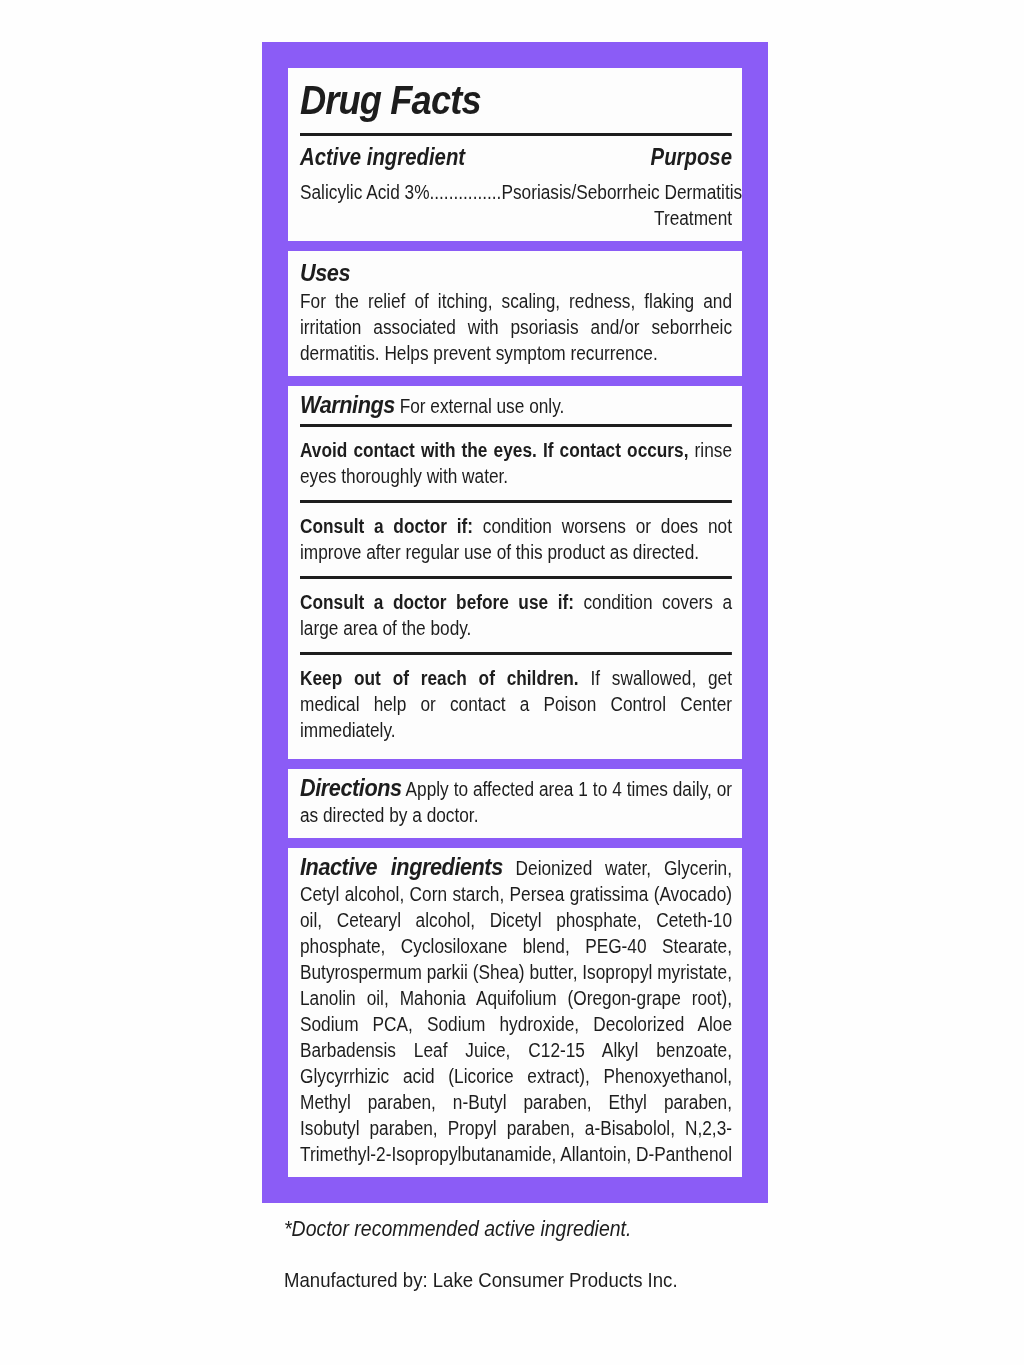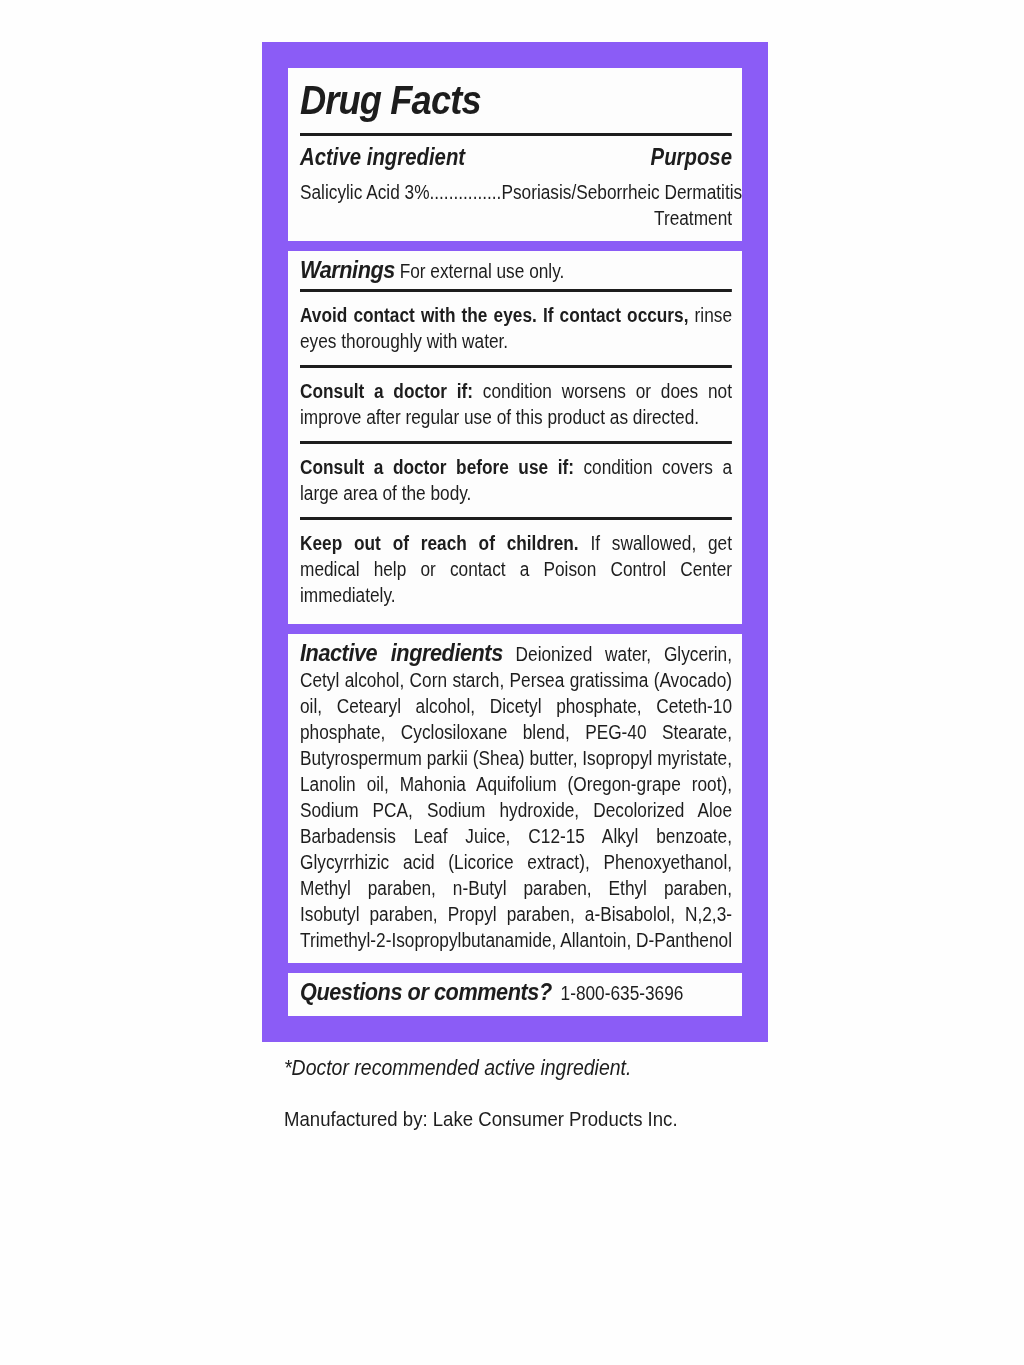--- a/index.html
+++ b/index.html
@@ -112,48 +112,54 @@
         <hr class="rule">
         <div class="hdr-row">
           <span>Active ingredient</span>
           <span>Purpose</span>
         </div>
         <p class="ai-line"><span>Salicylic Acid 3%</span><span>...............</span><span>Psoriasis/Seborrheic Dermatitis</span></p>
         <p class="ai-right">Treatment</p>
       </div>
     </section>
 
+    <section class="box">
+      <div class="inner">
+        <span class="h2 h2-block">Uses</span>
+        <p class="body">For the relief of itching, scaling, redness, flaking and irritation associated with psoriasis and/or seborrheic dermatitis. Helps prevent symptom recurrence.</p>
+      </div>
+    </section>
 
     <section class="box">
       <div class="inner">
         <p class="body nojust"><span class="h2">Warnings</span> <span>For external use only.</span></p>
         <hr class="rule">
         <p class="body warn-item"><span class="bold">Avoid contact with the eyes. If contact occurs,</span><span> rinse eyes thoroughly with water.</span></p>
         <hr class="rule">
         <p class="body warn-item"><span class="bold">Consult a doctor if:</span><span> condition worsens or does not improve after regular use of this product as directed.</span></p>
         <hr class="rule">
         <p class="body warn-item"><span class="bold">Consult a doctor before use if:</span><span> condition covers a large area of the body.</span></p>
         <hr class="rule">
         <p class="body warn-item"><span class="bold">Keep out of reach of children.</span><span> If swallowed, get medical help or contact a Poison Control Center immediately.</span></p>
       </div>
     </section>
 
+    <section class="box">
+      <div class="inner">
+        <p class="body"><span class="h2">Directions</span> <span>Apply to affected area 1 to 4 times daily, or as directed by a doctor.</span></p>
+      </div>
+    </section>
 
 
     <section class="box">
       <div class="inner">
         <p class="body"><span class="h2">Inactive ingredients</span> <span>Deionized water, Glycerin, Cetyl alcohol, Corn starch, Persea gratissima (Avocado) oil, Cetearyl alcohol, Dicetyl phosphate, Ceteth-10 phosphate, Cyclosiloxane blend, PEG-40 Stearate, Butyrospermum parkii (Shea) butter, Isopropyl myristate, Lanolin oil, Mahonia Aquifolium (Oregon-grape root), Sodium PCA, Sodium hydroxide, Decolorized Aloe Barbadensis Leaf Juice, C12-15 Alkyl benzoate, Glycyrrhizic acid (Licorice extract), Phenoxyethanol, Methyl paraben, n-Butyl paraben, Ethyl paraben, Isobutyl paraben, Propyl paraben, a-Bisabolol, N,2,3-Trimethyl-2-Isopropylbutanamide, Allantoin, D-Panthenol</span></p>
       </div>
     </section>
 
-    <section class="box">
-      <div class="inner">
-        <p class="body nojust"><span class="h2">Questions or comments?</span><span class="phone">1-800-635-3696</span></p>
-      </div>
-    </section>
 
   </div>
 
   <div class="footer">
     <div class="inner">
       <p class="footnote">*Doctor recommended active ingredient.</p>
       <p class="mfg-line">Manufactured by: Lake Consumer Products Inc.</p>
 
     </div>
   </div>

